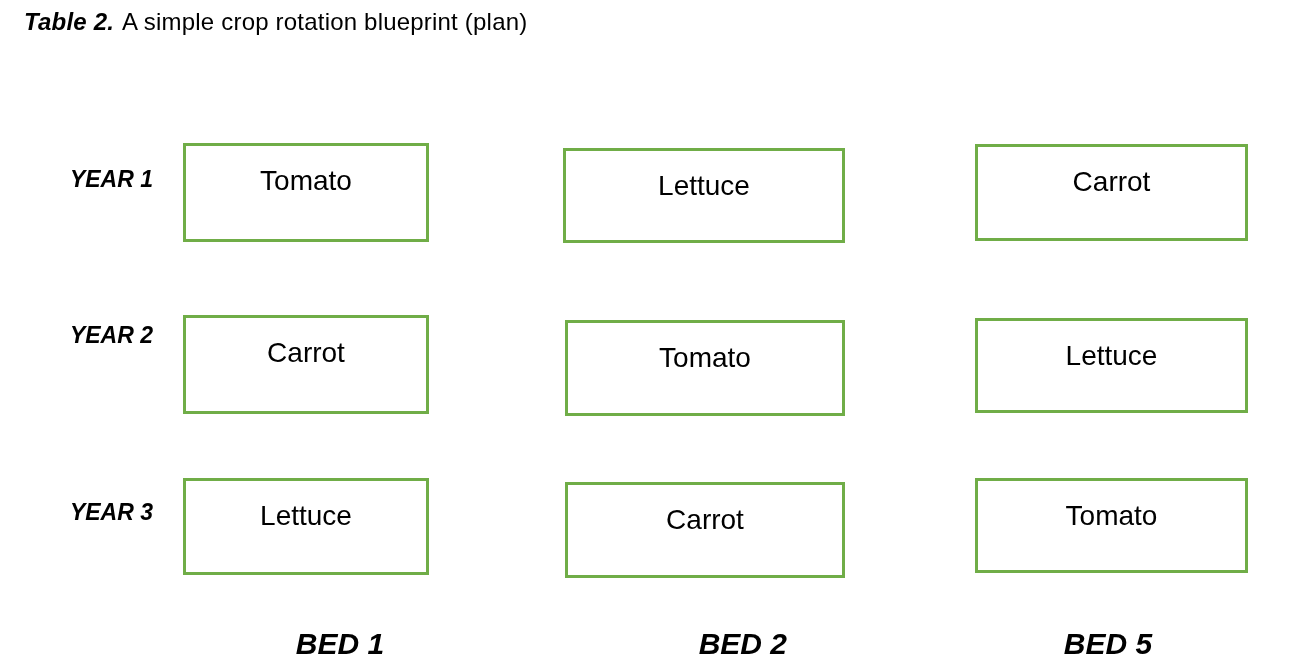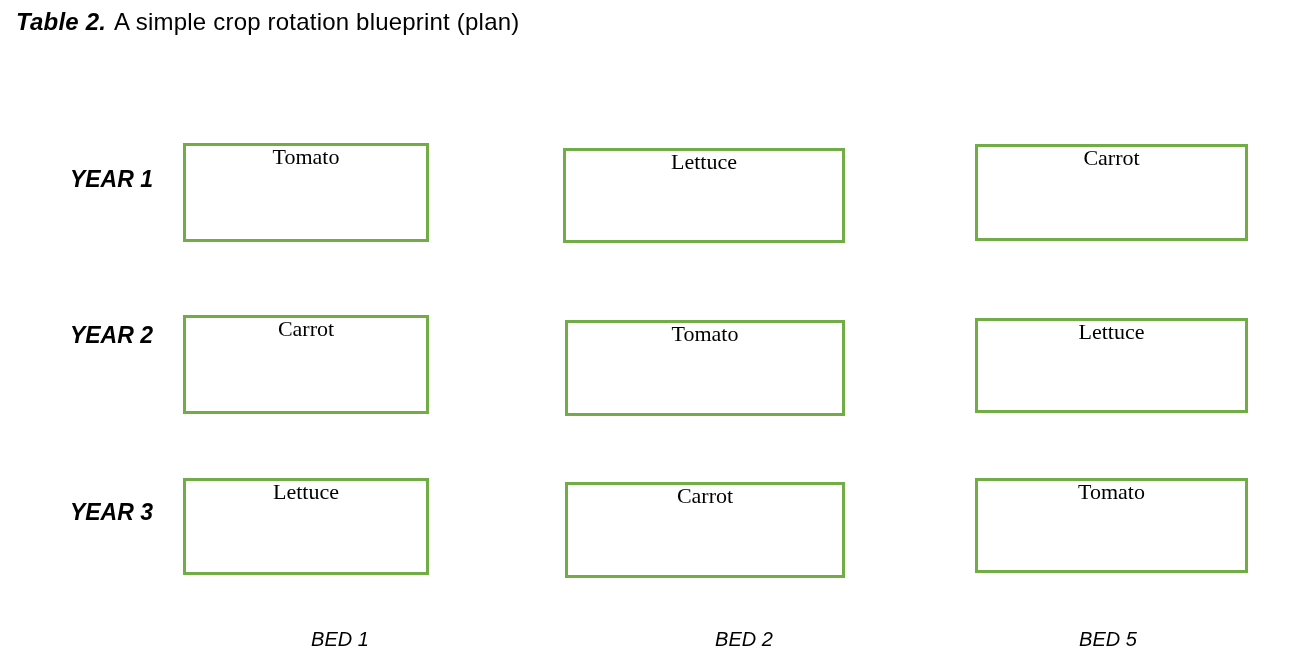--- a/index.html
+++ b/index.html
@@ -5,57 +5,57 @@
   html, body { margin: 0; padding: 0; }
   body {
     width: 1301px; height: 661px;
     background: #ffffff;
     font-family: "Liberation Sans", sans-serif;
     color: #000000;
     position: relative;
     overflow: hidden;
   }
   .caption {
-    position: absolute; left: 16px; top: 8px;
+    position: absolute; left: 24px; top: 8px;
     font-size: 24px; letter-spacing: 0.2px;
     white-space: nowrap;
   }
   .caption .cap-label { font-weight: bold; font-style: italic; margin-right: 8px; }
   .row-label {
     position: absolute; left: 23px; width: 130px;
     font-size: 23px; font-weight: bold; font-style: italic;
     line-height: 1; white-space: nowrap; text-align: right;
   }
   #year1 { top: 168px; }
   #year2 { top: 324px; }
   #year3 { top: 501px; }
   .crop-box {
     position: absolute; box-sizing: border-box;
     border: 3px solid var(--accent, #70ad47);
     background: #ffffff;
     text-align: center;
-    font-size: 22px; line-height: 1;
-    font-family: Liberation Serif, serif;
+    font-size: 28px; line-height: 1;
+    padding-top: 21px;
   }
   #b11 { left: 183px; top: 143px; width: 246px; height: 99px; }
   #b12 { left: 563px; top: 148px; width: 282px; height: 95px; }
   #b13 { left: 975px; top: 144px; width: 273px; height: 97px; }
   #b21 { left: 183px; top: 315px; width: 246px; height: 99px; }
   #b22 { left: 565px; top: 320px; width: 280px; height: 96px; }
   #b23 { left: 975px; top: 318px; width: 273px; height: 95px; }
   #b31 { left: 183px; top: 478px; width: 246px; height: 97px; }
   #b32 { left: 565px; top: 482px; width: 280px; height: 96px; }
   #b33 { left: 975px; top: 478px; width: 273px; height: 95px; }
   .col-label {
     position: absolute; top: 629px; width: 140px;
-    font-size: 20px; font-weight: normal; font-style: italic;
+    font-size: 30px; font-weight: bold; font-style: italic;
     line-height: 1; text-align: center; white-space: nowrap;
   }
   #bed1 { left: 270px; }
-  #bed2 { left: 674px; }
+  #bed2 { left: 647px; text-align: right; }
   #bed3 { left: 1038px; }
 </style>
 </head>
 <body>
 
 <div class="caption">
   <span class="cap-label">Table 2.</span><span>A simple crop rotation blueprint (plan)</span>
 </div>
 
 <div class="row-label" id="year1">YEAR 1</div>

